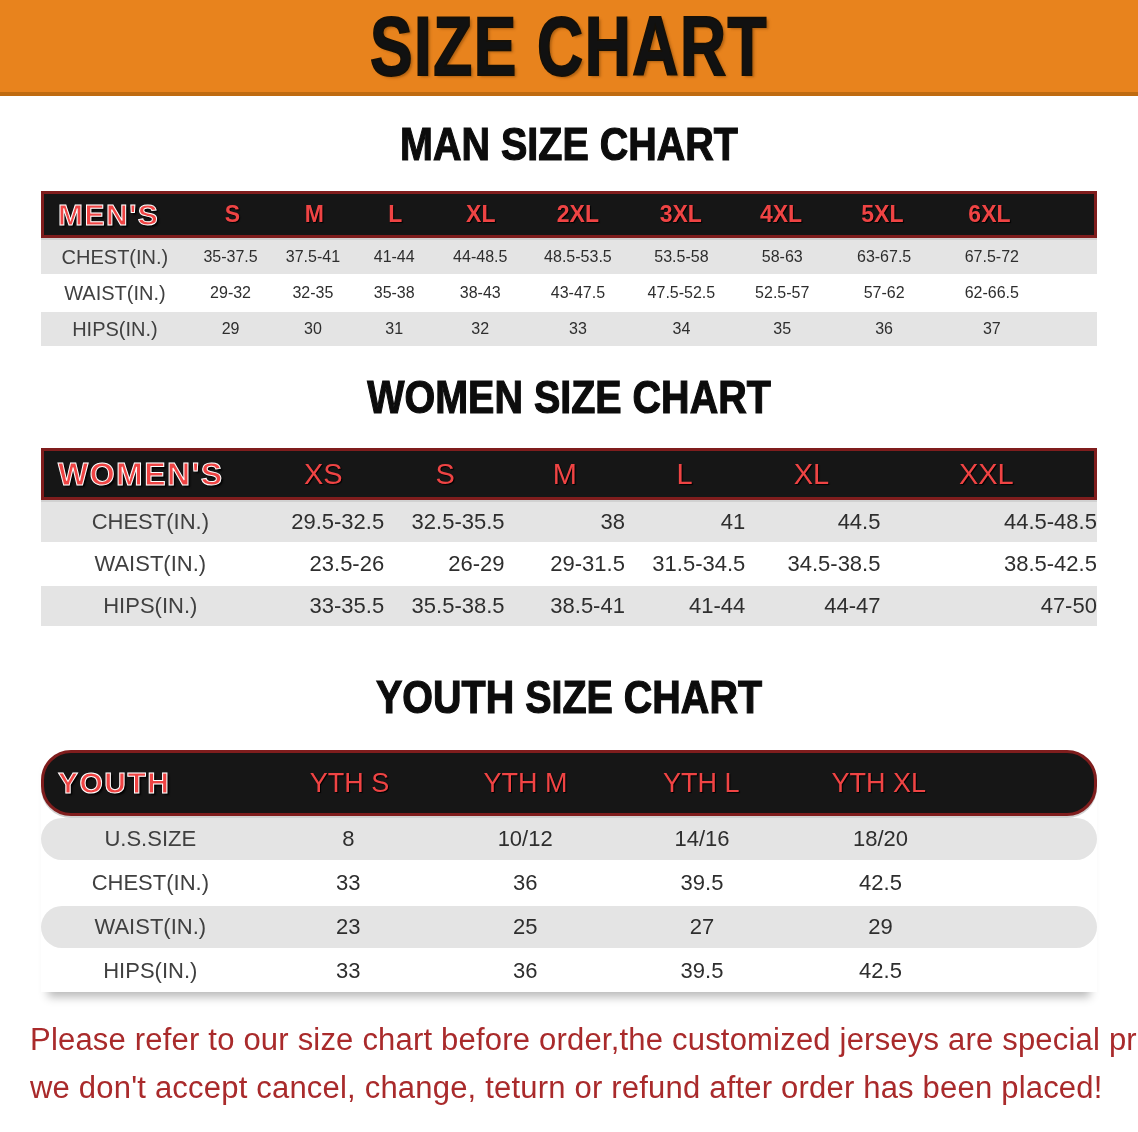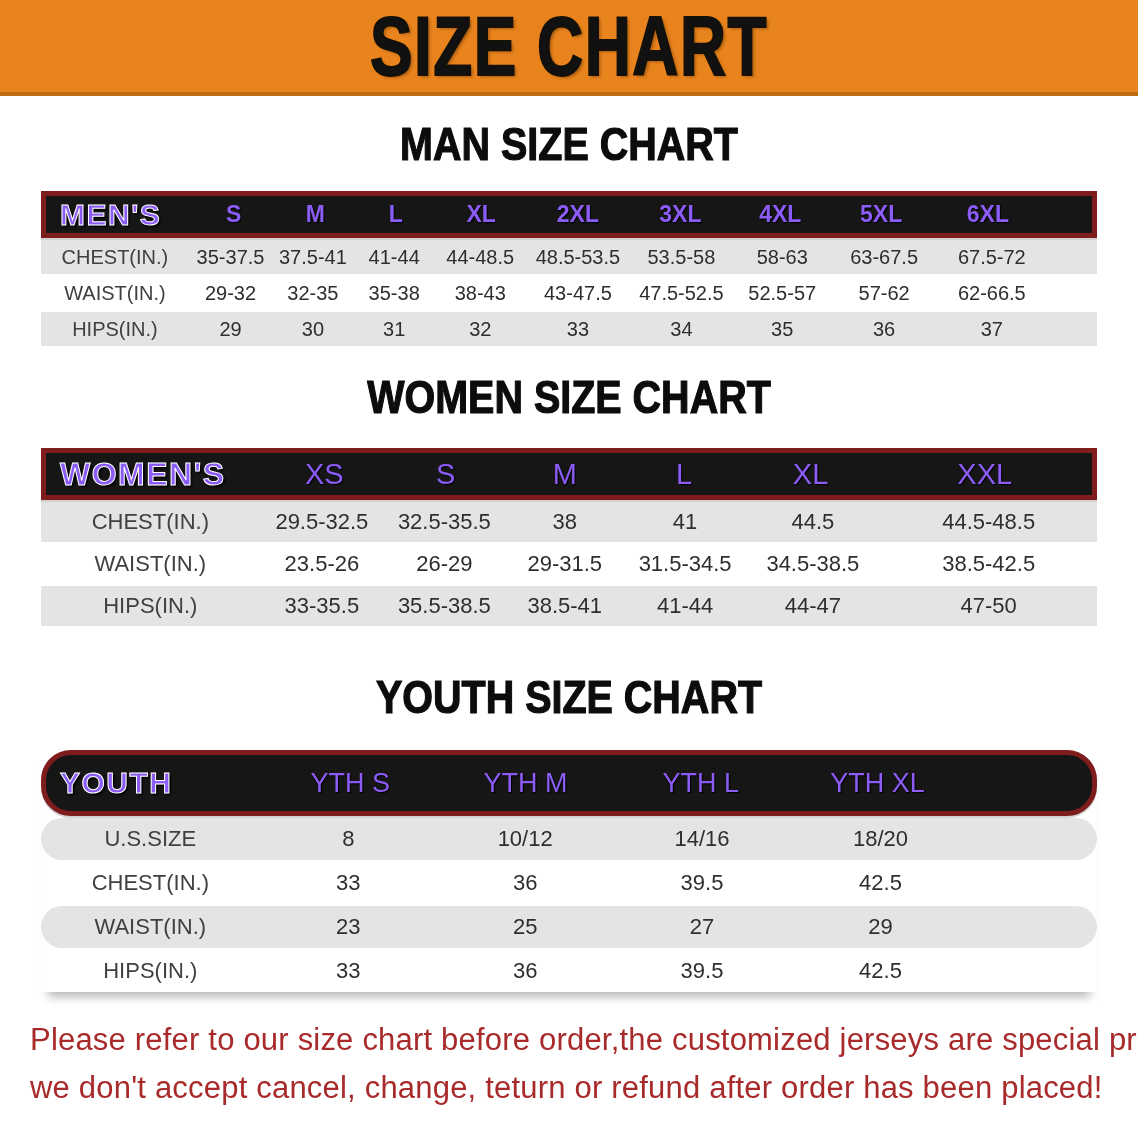--- a/index.html
+++ b/index.html
@@ -63,22 +63,22 @@
   }
   .row{
     display:grid;
     align-items:center;
   }
   .chart-men   .row{grid-template-columns:14% 7.9% 7.7% 7.7% 8.6% 9.9% 9.7% 9.4% 9.9% 10.5%;}
   .chart-women .row{grid-template-columns:20.7% 11.8% 11.4% 11.4% 11.4% 12.8% 20.5%;}
   .chart-youth .row{grid-template-columns:20.7% 16.8% 16.7% 16.8% 17%;border-radius:30px;}
   .thead{
     background:var(--bar-black);
-    border:5px solid #7f1d1d;
-    color:#8b5cf6;
+    border:3px solid #7f1d1d;
+    color:#ef4444;
     box-shadow:0 2px 0 rgba(0,0,0,0.18);
   }
   .chart-men   .thead{height:47px;}
   .chart-women .thead{height:52px;}
   .chart-youth .thead{height:66px;}
   .cell{
     text-align:center;
     white-space:nowrap;
     overflow:visible;
   }
@@ -108,22 +108,22 @@
   .stripe-white{background:#ffffff;}
   .rlabel{
     color:#404040;
   }
   .chart-men   .rlabel{font-size:20px;}
   .chart-women .rlabel{font-size:22px;}
   .chart-youth .rlabel{font-size:22px;}
   .val{
     color:var(--text-dark);
   }
-  .chart-men   .val{font-size:20px;}
-  .chart-women .val{font-size:22px;}
+  .chart-men   .val{font-size:16px;}
+  .chart-women .val{font-size:22px;text-align:right;}
   .chart-youth .val{font-size:22px;}
   .chart-youth .size-table{
     box-shadow:0 12px 9px -7px rgba(0,0,0,0.28);
   }
   
   .note{
     margin:24px 28px 0 30px;
     color:var(--note-red);
     font-size:31px;
     line-height:48px;

